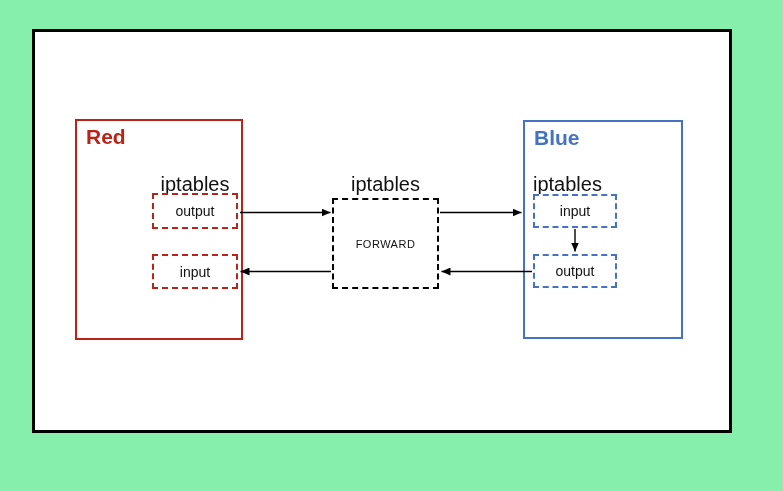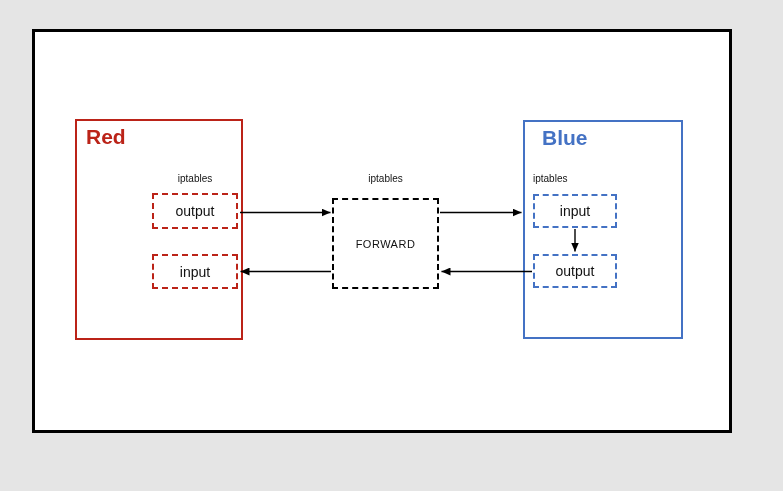--- a/index.html
+++ b/index.html
@@ -5,21 +5,21 @@
   html, body {
     margin: 0;
     padding: 0;
     background: #ffffff;
     font-family: "Liberation Sans", sans-serif;
   }
   .canvas {
     position: relative;
     width: 783px;
     height: 491px;
-    background: #e5e5e5;
+    background: #86efac;
     overflow: hidden;
   }
   .outer-frame {
     position: absolute;
     left: 32px;
     top: 29px;
     width: 700px;
     height: 404px;
     border: 3px solid #000000;
     box-sizing: border-box;
@@ -46,24 +46,24 @@
   }
   .host-title {
     position: absolute;
     left: 9px;
     top: 3px;
     font-size: 21px;
     font-weight: bold;
     line-height: 1.2;
   }
   .red-title { color: #bb2318; }
-  .blue-title { color: #4472c4; margin-left: 8px; }
+  .blue-title { color: #4472c4; }
   .iptables-label {
     position: absolute;
-    font-size: 10px;
+    font-size: 20px;
     color: #111111;
     line-height: 1;
     white-space: nowrap;
   }
   .ipt-red   { left: 152px; top: 174px; width: 86px; text-align: center; }
   .ipt-fwd   { left: 332px; top: 174px; width: 107px; text-align: center; }
   .ipt-blue  { left: 533px; top: 174px; }
   .chain-box {
     position: absolute;
     box-sizing: border-box;

